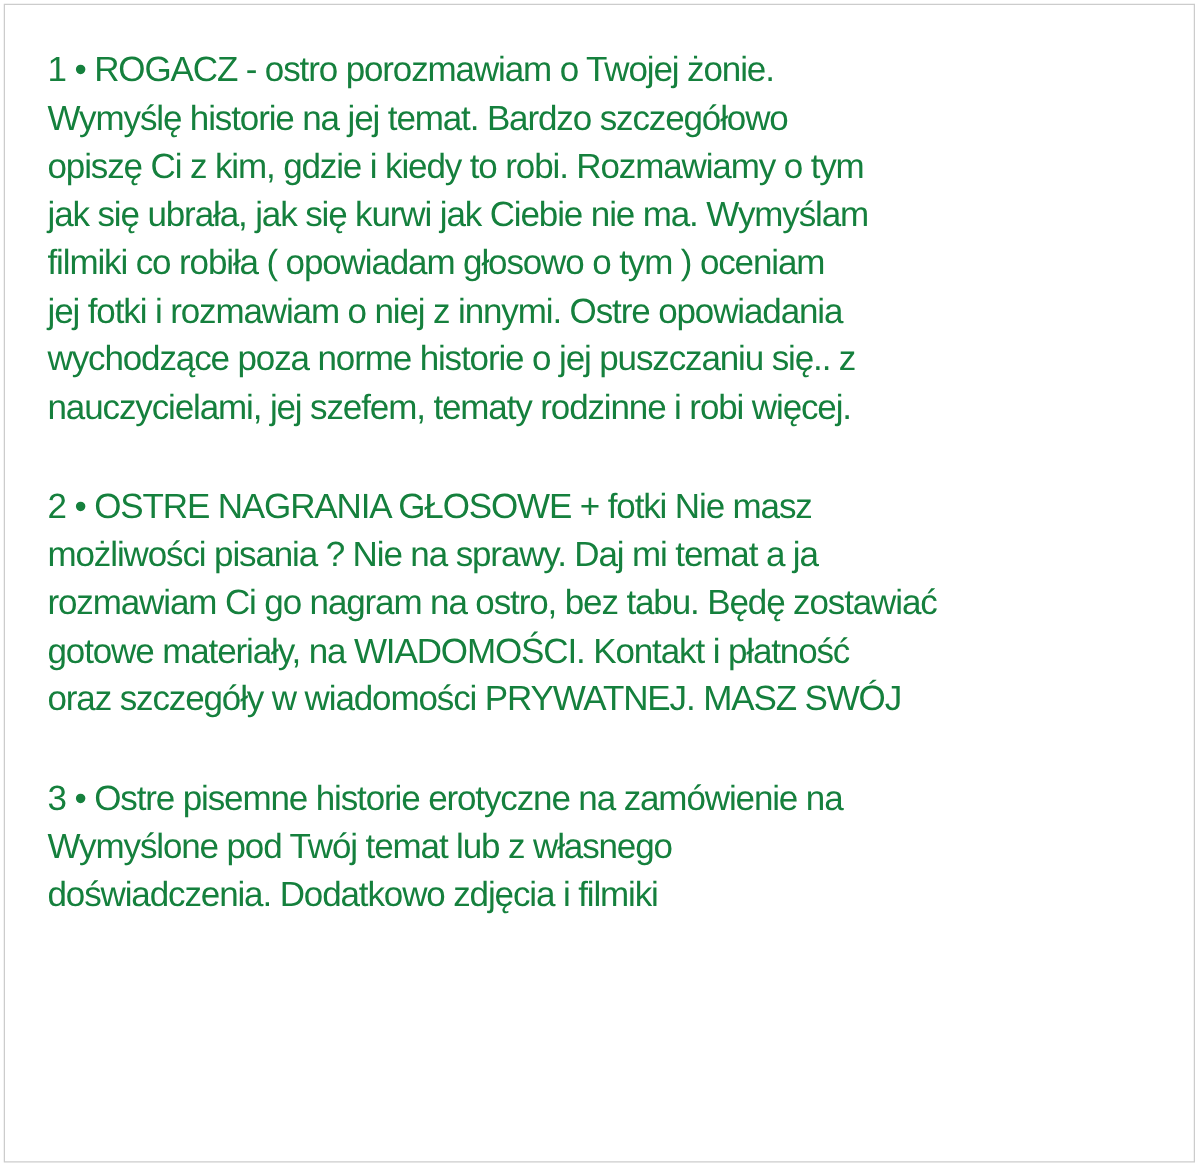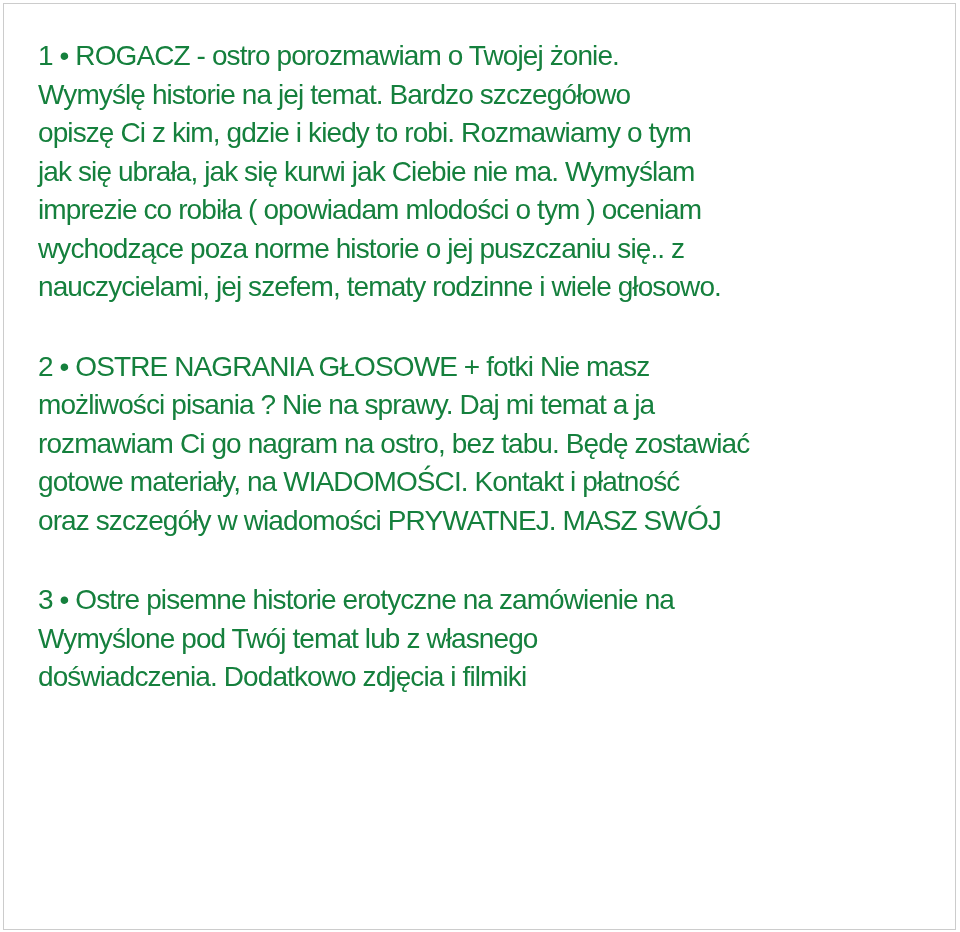--- a/index.html
+++ b/index.html
@@ -47,23 +47,24 @@
 <body>
 
 <div class="page">
   <div class="frame">
     <div class="post-body">
         <div class="paragraph">
           <div class="text-line">1 • ROGACZ - ostro porozmawiam o Twojej żonie.</div>
           <div class="text-line">Wymyślę historie na jej temat. Bardzo szczegółowo</div>
           <div class="text-line">opiszę Ci z kim, gdzie i kiedy to robi. Rozmawiamy o tym</div>
           <div class="text-line">jak się ubrała, jak się kurwi jak Ciebie nie ma. Wymyślam</div>
-          <div class="text-line">imprezie co robiła ( opowiadam mlodości o tym ) oceniam</div>
+          <div class="text-line">filmiki co robiła ( opowiadam głosowo o tym ) oceniam</div>
+          <div class="text-line">jej fotki i rozmawiam o niej z innymi. Ostre opowiadania</div>
           <div class="text-line">wychodzące poza norme historie o jej puszczaniu się.. z</div>
-          <div class="text-line">nauczycielami, jej szefem, tematy rodzinne i wiele głosowo.</div>
+          <div class="text-line">nauczycielami, jej szefem, tematy rodzinne i robi więcej.</div>
         </div>
         <div class="paragraph">
           <div class="text-line">2 • OSTRE NAGRANIA GŁOSOWE + fotki Nie masz</div>
           <div class="text-line">możliwości pisania ? Nie na sprawy. Daj mi temat a ja</div>
           <div class="text-line">rozmawiam Ci go nagram na ostro, bez tabu. Będę zostawiać</div>
           <div class="text-line">gotowe materiały, na WIADOMOŚCI. Kontakt i płatność</div>
           <div class="text-line">oraz szczegóły w wiadomości PRYWATNEJ. MASZ SWÓJ</div>
         </div>
         <div class="paragraph">
           <div class="text-line">3 • Ostre pisemne historie erotyczne na zamówienie na</div>

